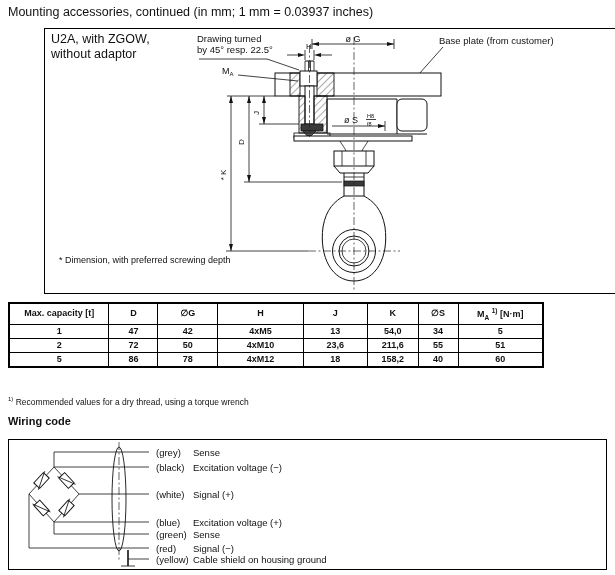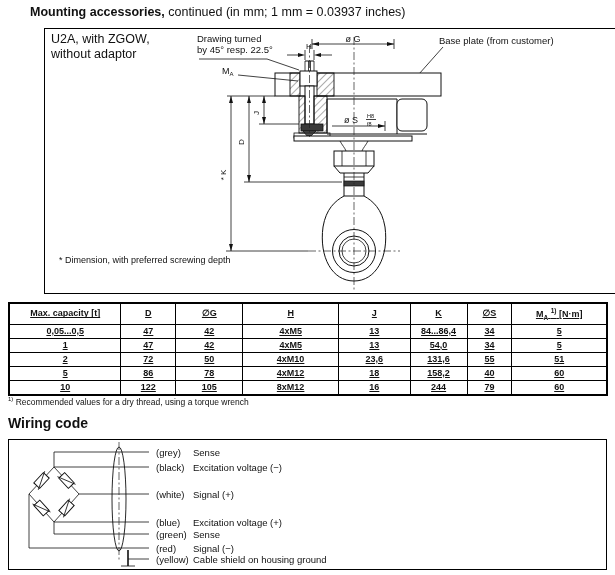--- a/index.html
+++ b/index.html
@@ -1,24 +1,24 @@
 <!DOCTYPE html>
 <html><head>
 <meta charset="utf-8">
 <style>
   html,body{margin:0;padding:0;background:#fff;}
   body{width:615px;height:575px;position:relative;font-family:"Liberation Sans",sans-serif;color:#111;overflow:hidden;}
   .title{position:absolute;left:8px;top:5px;font-size:12.5px;}
-  .title .b{font-weight:700;margin-left:22px;}
+  .title .b{font-weight:400;}
   .panel{position:absolute;border:1.2px solid #000;background:#fff;}
   #drawing-box{left:8px;top:28px;width:597px;height:264px;margin-left:36px;}
   #wiring-box{left:8px;top:439px;width:597px;height:129px;}
-  #wiring-heading{position:absolute;left:8px;top:415px;font-size:14px;font-weight:700;}
-  table{position:absolute;left:8px;top:302px;width:600px;border-collapse:collapse;table-layout:fixed;
-        font-size:9px;font-weight:700;text-align:center;border:2px solid #000;text-decoration:underline;}
+  #wiring-heading{position:absolute;left:8px;top:415px;font-size:11px;font-weight:700;}
+  table{position:absolute;left:8px;top:302px;width:536px;border-collapse:collapse;table-layout:fixed;
+        font-size:9px;font-weight:700;text-align:center;border:2px solid #000;}
   th,td{border:1px solid #000;padding:0;height:13px;line-height:13px;overflow:hidden;white-space:nowrap;}
   th{height:14px;}
   sub{font-size:6.5px;}
   sup{font-size:6.5px;}
   #table-footnote{position:absolute;left:8px;top:396px;font-size:8.5px;}
   #table-footnote sup{font-size:6px;}
   svg{display:block;}
   svg text{font-family:"Liberation Sans",sans-serif;fill:#111;}
   .ln{stroke:#111;stroke-width:1;fill:none;}
   .thin{stroke:#111;stroke-width:0.8;fill:none;}
@@ -179,67 +179,47 @@
       <th>∅G</th>
       <th>H</th>
       <th>J</th>
       <th>K</th>
       <th>∅S</th>
       <th><span>M</span><sub>A</sub>&nbsp;<sup>1)</sup>&nbsp;<span>[N·m]</span></th>
     </tr>
   </thead>
   <tbody>
       <tr>
-        <td>0,05...0,5</td>
-        <td>47</td>
-        <td>42</td>
-        <td>4xM5</td>
-        <td>13</td>
-        <td>84...86,4</td>
-        <td>34</td>
-        <td>5</td>
-      </tr>
-      <tr>
         <td>1</td>
         <td>47</td>
         <td>42</td>
         <td>4xM5</td>
         <td>13</td>
         <td>54,0</td>
         <td>34</td>
         <td>5</td>
       </tr>
       <tr>
         <td>2</td>
         <td>72</td>
         <td>50</td>
         <td>4xM10</td>
         <td>23,6</td>
-        <td>131,6</td>
+        <td>211,6</td>
         <td>55</td>
         <td>51</td>
       </tr>
       <tr>
         <td>5</td>
         <td>86</td>
         <td>78</td>
         <td>4xM12</td>
         <td>18</td>
         <td>158,2</td>
         <td>40</td>
-        <td>60</td>
-      </tr>
-      <tr>
-        <td>10</td>
-        <td>122</td>
-        <td>105</td>
-        <td>8xM12</td>
-        <td>16</td>
-        <td>244</td>
-        <td>79</td>
         <td>60</td>
       </tr>
     </tbody>
 </table>
 
 <div id="table-footnote"><sup>1)</sup><span> Recommended values for a dry thread, using a torque wrench</span></div>
 
 <div id="wiring-heading">Wiring code</div>
 
 <div id="wiring-box" class="panel">

